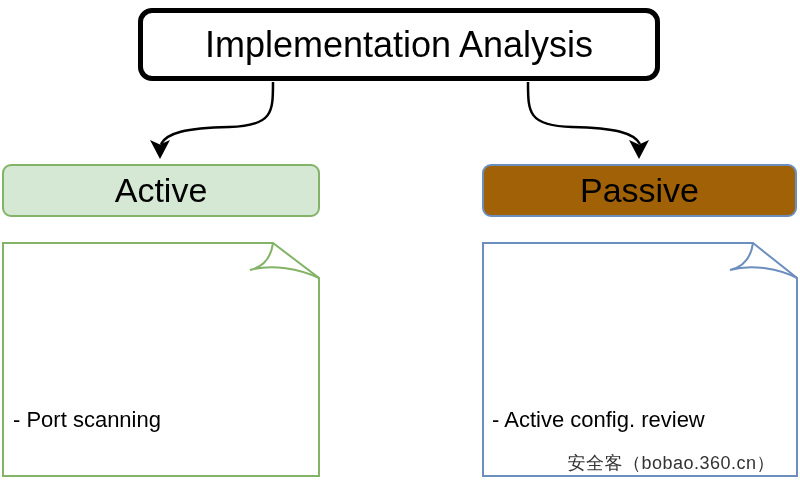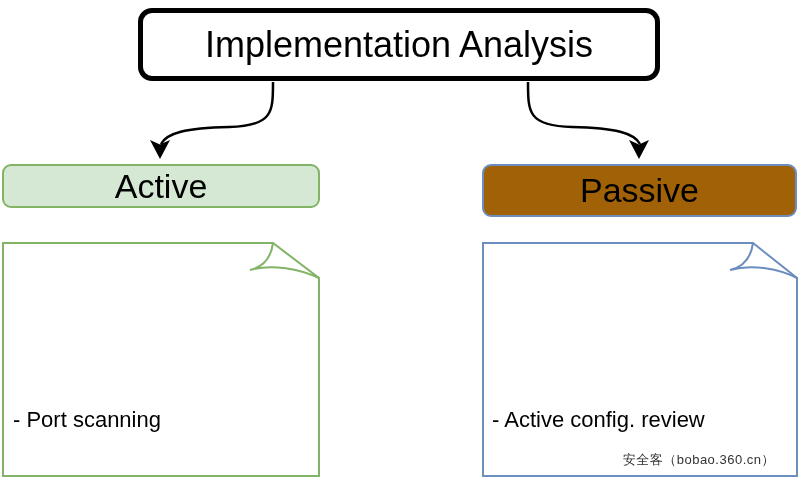--- a/index.html
+++ b/index.html
@@ -27,36 +27,36 @@
     background: #ffffff;
     border: 5px solid #000000;
     border-radius: 14px;
     font-size: 36px;
   }
   .branch-header {
     font-size: 34px;
     border: 2px solid #000000;
     border-radius: 9px;
   }
-  .active-header  { left: 2px;   top: 164px; width: 318px; height: 44px; }
+  .active-header  { left: 2px;   top: 164px; width: 318px; height: 53px; }
   .passive-header { left: 482px; top: 164px; width: 315px; height: 53px; }
   .note-text {
     position: absolute;
     font-size: 22px;
     line-height: 35px;
     z-index: 2;
     white-space: pre;
   }
   .active-note-text  { left: 13px;  top: 332px; }
   .passive-note-text { left: 492px; top: 332px; }
   .watermark {
     position: absolute;
     right: 25px;
     top: 451px;
-    font-size: 13px;
+    font-size: 18px;
     color: #333333;
     z-index: 3;
     letter-spacing: 0.5px;
   }
 </style>
 </head>
 <body>
 
 <div class="canvas">
 

